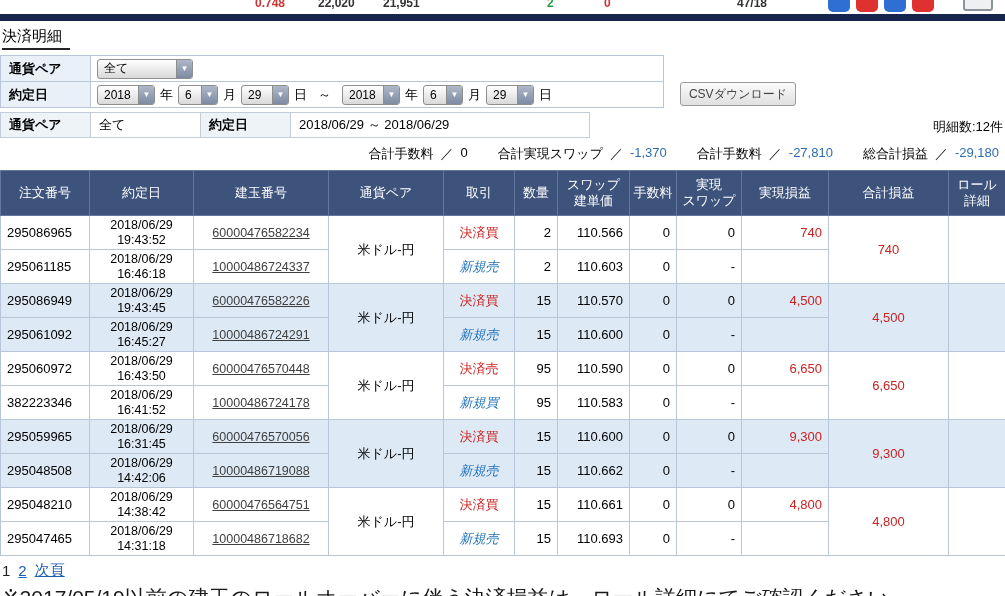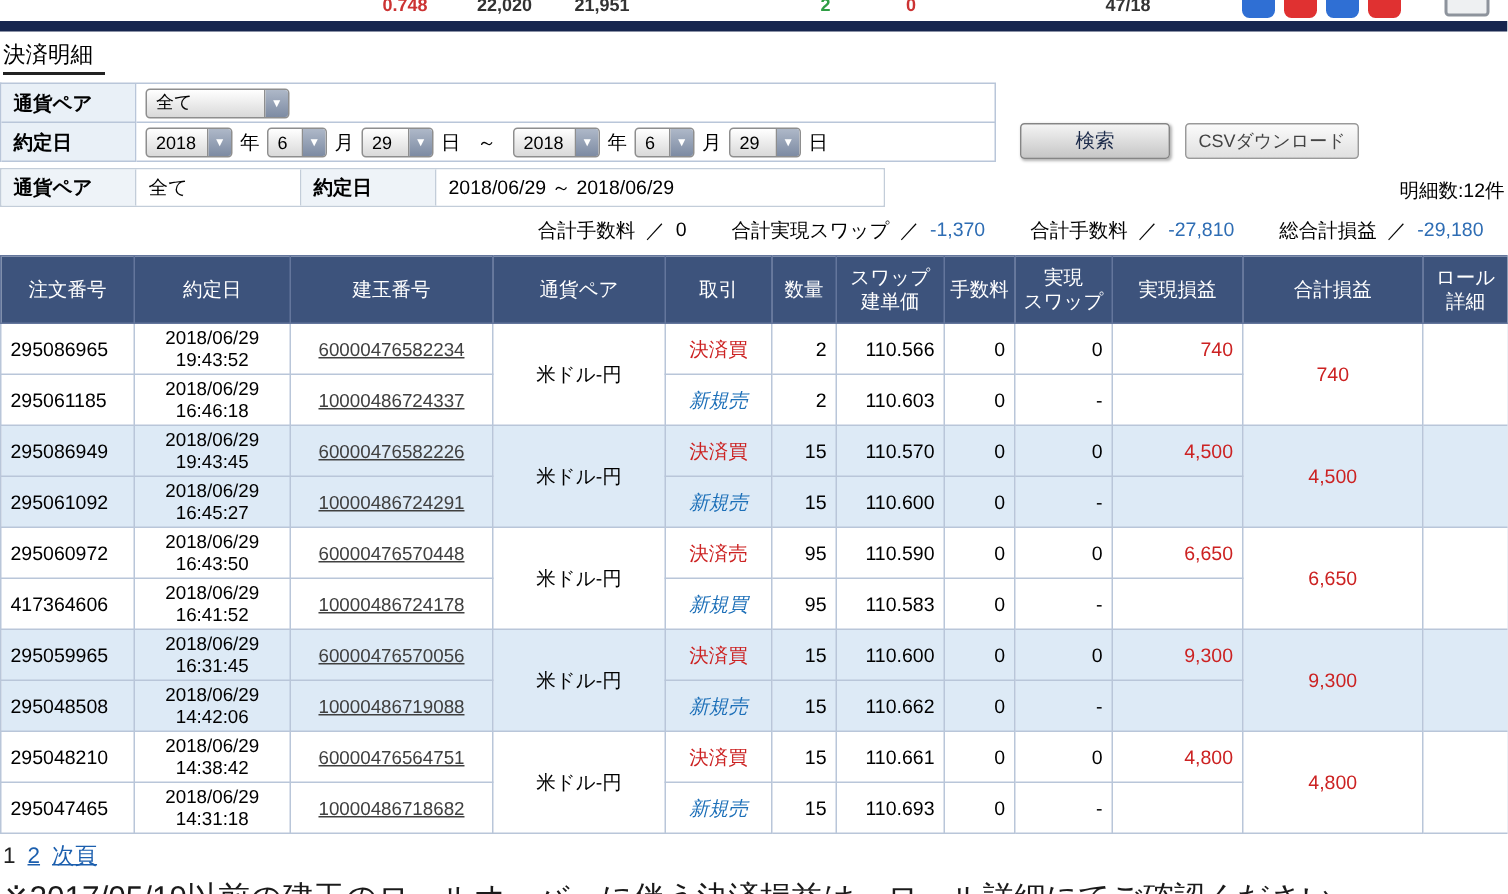--- a/index.html
+++ b/index.html
@@ -30,21 +30,21 @@
 .btn{height:24px;border-radius:3px;font-size:13px;font-family:inherit;cursor:pointer;}
 .btn-search{width:100px;background:linear-gradient(#f4f4f4,#c6c6c6);border:1px solid #858585;color:#1c2b4a;box-shadow:1px 1px 2px rgba(0,0,0,.3);}
 .btn-csv{width:116px;background:linear-gradient(#fbfbfb,#e0e0e0);border:1px solid #9a9a9a;color:#444;font-size:12px;}
 .summary-row{display:flex;align-items:flex-end;margin-top:4px;}
 .summary-grid{display:flex;height:26px;border:1px solid #c3cdd9;}
 .s-cell{display:flex;align-items:center;padding:0 8px;font-size:13px;border-right:1px solid #c3cdd9;height:100%;}
 .s-label{width:90px;background:#eef3f8;font-weight:bold;}
 .s-val{width:110px;background:#fff;}
 .s-val-date{width:298px;background:#fff;border-right:none;}
 .count{margin-left:auto;font-size:13px;padding:0 2px 2px 0;}
-.totals-row{display:flex;justify-content:flex-end;gap:30px;padding:7px 16px 7px 0;font-size:13px;}
+.totals-row{display:flex;justify-content:flex-end;gap:30px;padding:7px 6px 7px 0;font-size:13px;}
 .total-item{display:flex;gap:7px;white-space:nowrap;}
 .total-item .neg{color:#2e6db4;}
 .data-table{border-collapse:collapse;width:1005px;table-layout:fixed;font-size:13px;}
 .data-table th{background:#3d537c;color:#fff;font-weight:normal;border:1px solid #64769c;text-align:center;white-space:pre-line;height:45px;padding:2px;line-height:1.25;vertical-align:middle;}
 .data-table td{border:1px solid #b9c6d9;height:34px;padding:1px 6px;vertical-align:middle;}
 tr.grp-even td{background:#fff;}
 tr.grp-odd td{background:#ddeaf6;}
 td.c{text-align:center;} td.r{text-align:right;} td.l{text-align:left;}
 td.date-cell{white-space:pre-line;text-align:center;line-height:1.2;font-size:12.5px;padding:1px 2px;}
 a.pos-link{color:#404040;text-decoration:underline;font-size:12.5px;cursor:pointer;}
@@ -120,21 +120,20 @@
           <span class="unit">月</span>
           <span class="sel sel-day">
             <span class="val">29</span>
             <span class="arrow">▼</span>
           </span>
           <span class="unit">日</span>
         </div>
       </div>
     </div>
     <div class="filter-buttons">
-      <button class="btn btn-search">検索</button>
       <button class="btn btn-csv">CSVダウンロード</button>
     </div>
   </div>
 
   <div class="summary-row">
     <div class="summary-grid">
       <div class="s-cell s-label">通貨ペア</div>
       <div class="s-cell s-val">全て</div>
       <div class="s-cell s-label">約定日</div>
       <div class="s-cell s-val-date">2018/06/29 ～ 2018/06/29</div>
@@ -263,21 +262,21 @@
           <td class="c t-close">決済売</td>
           <td class="r">95</td>
           <td class="r">110.590</td>
           <td class="r">0</td>
           <td class="r">0</td>
           <td class="r pl-cell">6,650</td>
           <td class="total-cell" rowspan="2">6,650</td>
           <td class="c" rowspan="2"></td>
         </tr>
         <tr class="grp-even">
-          <td class="l">417364606</td>
+          <td class="l">382223346</td>
           <td class="date-cell">2018/06/29
 16:41:52</td>
           <td class="c"><a href="#" class="pos-link">10000486724178</a></td>
           <td class="c t-open">新規買</td>
           <td class="r">95</td>
           <td class="r">110.583</td>
           <td class="r">0</td>
           <td class="r">-</td>
           <td class="r pl-cell"></td>
         </tr>

